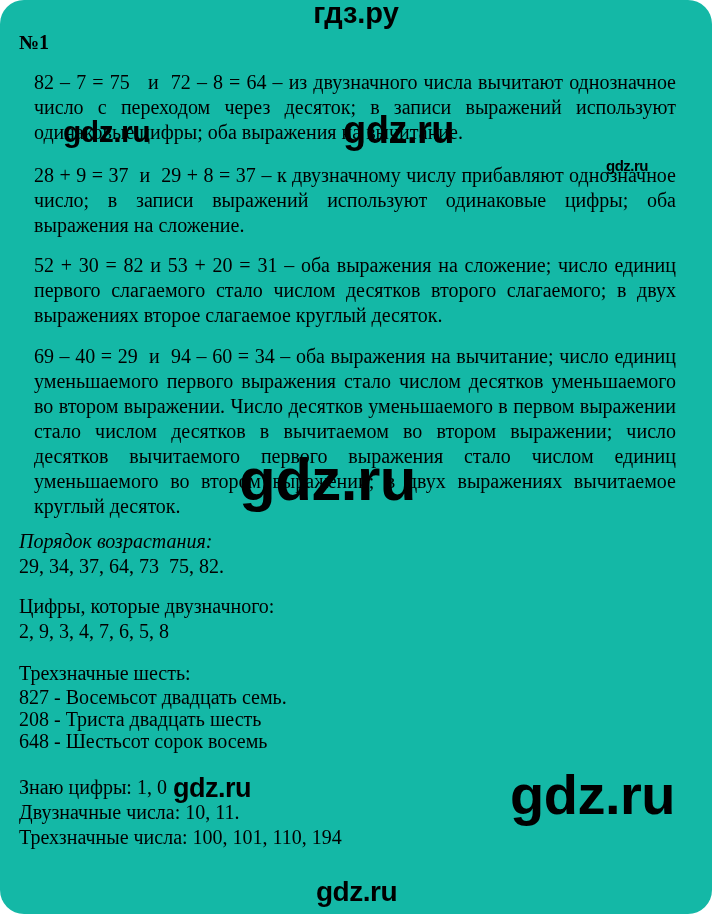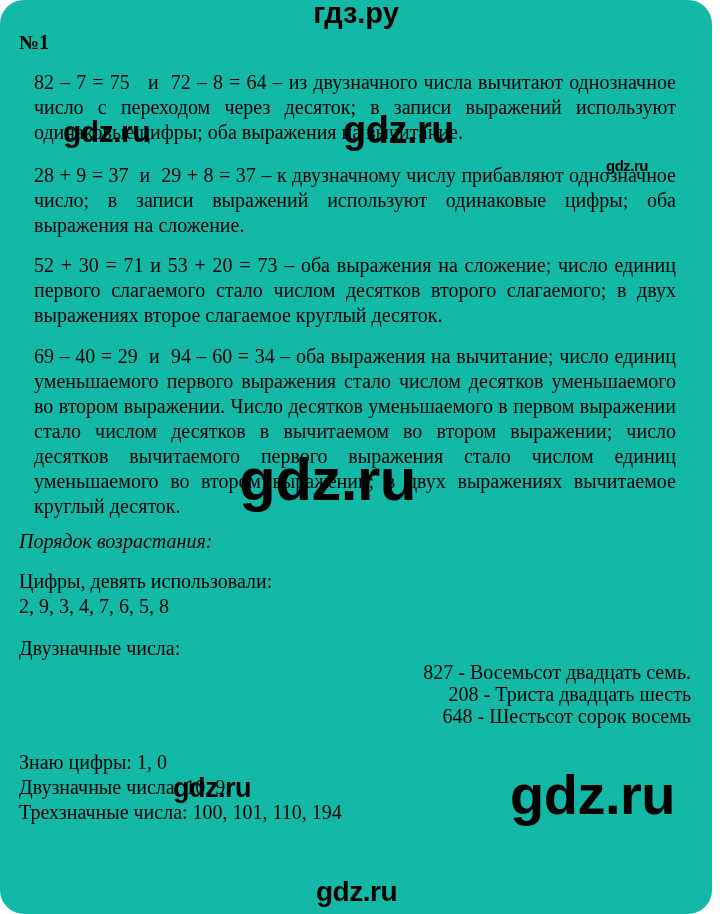--- a/index.html
+++ b/index.html
@@ -41,21 +41,21 @@
     text-align: justify;
   }
   .p1 { margin-bottom: 18px; }
   .p2 { margin-bottom: 14px; }
   .p3 { margin-bottom: 16px; }
   .p4 { margin-bottom: 10px; }
   .line { line-height: 25px; }
   .italic { font-style: italic; }
   .gap-top-1 { margin-top: 15px; }
   .gap-top-2 { margin-top: 17px; }
-  .list .list-item { line-height: 22px; text-align: right; }
+  .list .list-item { line-height: 22px; }
   .know { margin-top: 23px; }
   .wm {
     position: absolute;
     font-family: "Liberation Sans", sans-serif;
     font-weight: bold;
     color: #000000;
     line-height: 1;
     letter-spacing: -0.5px;
     white-space: nowrap;
   }
@@ -75,43 +75,44 @@
   <div class="site-title">гдз.ру</div>
 
   <div class="content">
 
     <div class="task-no">№1</div>
 
     <p class="para p1">82 – 7 = 75&nbsp;&nbsp; и&nbsp; 72 – 8 = 64 – из двузначного числа вычитают однозначное число с переходом через десяток; в записи выражений используют одинаковые цифры; оба выражения на вычитание.</p>
 
     <p class="para p2">28 + 9 = 37&nbsp; и&nbsp; 29 + 8 = 37 – к двузначному числу прибавляют однозначное число; в записи выражений используют одинаковые цифры; оба выражения на сложение.</p>
 
-    <p class="para p3">52 + 30 = 71 и 53 + 20 = 73 – оба выражения на сложение; число единиц первого слагаемого стало числом десятков второго слагаемого; в двух выражениях второе слагаемое круглый десяток.</p>
+    <p class="para p3">52 + 30 = 82 и 53 + 20 = 31 – оба выражения на сложение; число единиц первого слагаемого стало числом десятков второго слагаемого; в двух выражениях второе слагаемое круглый десяток.</p>
 
     <p class="para p4">69 – 40 = 29&nbsp; и&nbsp; 94 – 60 = 34 – оба выражения на вычитание; число единиц уменьшаемого первого выражения стало числом десятков уменьшаемого во втором выражении. Число десятков уменьшаемого в первом выражении стало числом десятков в вычитаемом во втором выражении; число десятков вычитаемого первого выражения стало числом единиц уменьшаемого во втором выражении; в двух выражениях вычитаемое круглый десяток.</p>
 
     <div class="line italic">Порядок возрастания:</div>
 
+    <div class="line">29, 34, 37, 64, 73&nbsp; 75, 82.</div>
 
 
-    <div class="line gap-top-1">Цифры, девять использовали:</div>
+    <div class="line gap-top-1">Цифры, которые двузначного:</div>
 
     <div class="line">2, 9, 3, 4, 7, 6, 5, 8</div>
 
-    <div class="line gap-top-2">Двузначные числа:</div>
+    <div class="line gap-top-2">Трехзначные шесть:</div>
 
     <div class="list">
       <div class="list-item">827 - Восемьсот двадцать семь.</div>
       <div class="list-item">208 - Триста двадцать шесть</div>
       <div class="list-item">648 - Шестьсот сорок восемь</div>
     </div>
 
     <div class="line know">Знаю цифры: 1, 0</div>
 
-    <div class="line">Двузначные числа: 10, 9.</div>
+    <div class="line">Двузначные числа: 10, 11.</div>
 
     <div class="line">Трехзначные числа: 100, 101, 110, 194</div>
 
   </div>
 
   <span class="wm wm1">gdz.ru</span>
   <span class="wm wm2">gdz.ru</span>
   <span class="wm wm3">gdz.ru</span>
   <span class="wm wm4">gdz.ru</span>
   <span class="wm wm5">gdz.ru</span>

